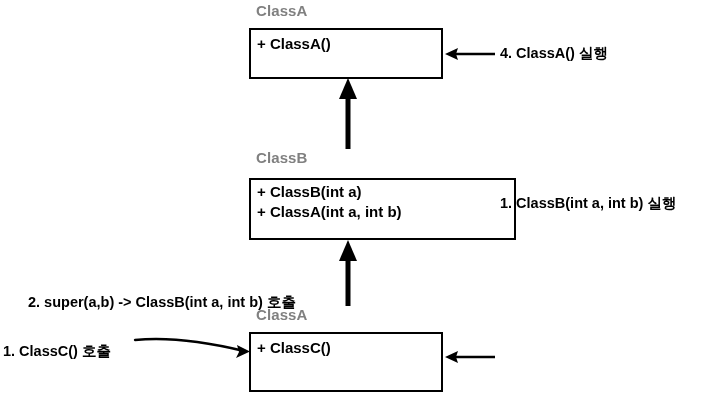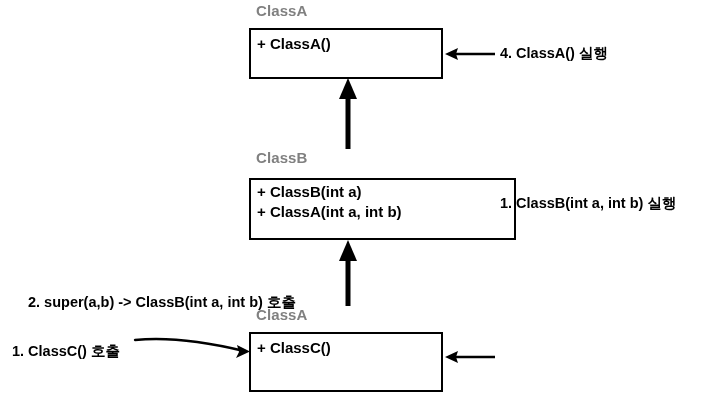--- a/index.html
+++ b/index.html
@@ -62,21 +62,21 @@
 
   #title-b { left: 256px; top: 149px; }
   #box-b   { left: 249px; top: 178px; width: 267px; height: 62px; }
   #mem-b-0 { top: 3px; }
   #mem-b-1 { top: 23px; }
 
   #title-c { left: 256px; top: 306px; }
   #box-c   { left: 249px; top: 332px; width: 194px; height: 60px; text-align: right; }
   #mem-c-0 { top: 5px; }
 
-  #note-1 { left: 12px;   top: 342px; }
+  #note-1 { left: 3px;   top: 342px; }
   #note-2 { left: 28px;  top: 257px; margin-top: 36px; }
   #note-3 { left: 18px;  top: 104px; }
   #note-4 { left: 500px; top: 44px; }
   #note-5 { left: 500px; top: 194px; }
   #note-6 { left: 500px; top: 348px; }
 </style>
 </head>
 <body>
 
 <div id="canvas">

